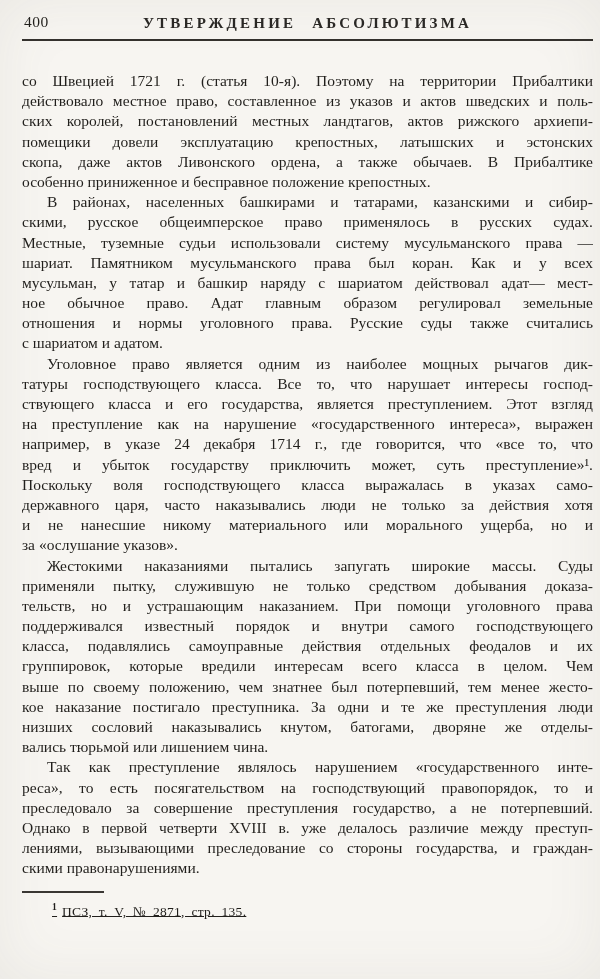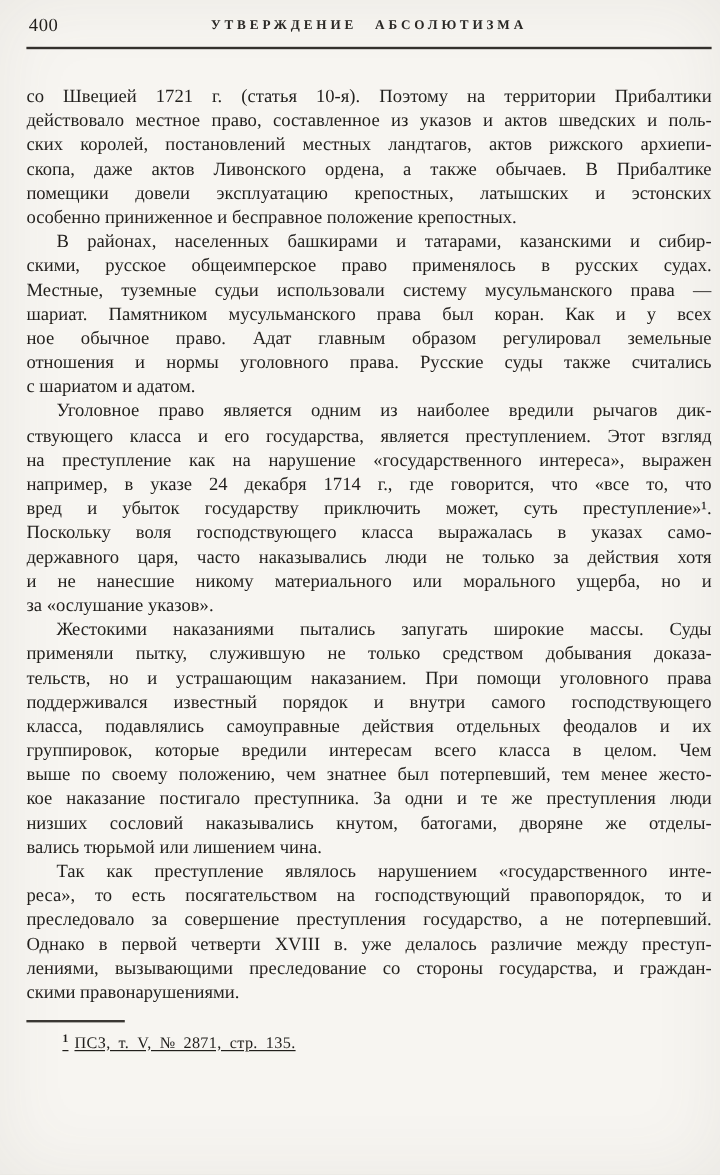--- a/index.html
+++ b/index.html
@@ -26,21 +26,21 @@
     top: 0;
     font-size: 15.5px;
     letter-spacing: 0.5px;
   }
   .runhead {
     position: absolute;
     left: 0;
     right: 0;
     top: 2px;
     text-align: center;
-    font-size: 11px;
+    font-size: 15px;
     font-weight: bold;
     letter-spacing: 3.2px;
     word-spacing: 9px;
     color: #2a2825;
   }
   .rule {
     margin-top: 7px;
     border-top: 2px solid #34312d;
   }
   .body {
@@ -85,35 +85,37 @@
     <span class="pagenum">400</span>
     <span class="runhead">УТВЕРЖДЕНИЕ АБСОЛЮТИЗМА</span>
   </div>
   <div class="rule"></div>
 
   <div class="body" id="body-text">
       <div class="para">
         <div class="line">со Швецией 1721 г. (статья 10-я). Поэтому на территории Прибалтики</div>
         <div class="line">действовало местное право, составленное из указов и актов шведских и поль-</div>
         <div class="line">ских королей, постановлений местных ландтагов, актов рижского архиепи-</div>
+        <div class="line">помещики довели эксплуатацию крепостных, латышских и эстонских</div>
         <div class="line">скопа, даже актов Ливонского ордена, а также обычаев. В Прибалтике</div>
-        <div class="line">помещики довели эксплуатацию крепостных, латышских и эстонских</div>
         <div class="line endline">особенно приниженное и бесправное положение крепостных.</div>
       </div>
       <div class="para">
         <div class="line indent">В районах, населенных башкирами и татарами, казанскими и сибир-</div>
         <div class="line">скими, русское общеимперское право применялось в русских судах.</div>
         <div class="line">Местные, туземные судьи использовали систему мусульманского права —</div>
         <div class="line">шариат. Памятником мусульманского права был коран. Как и у всех</div>
+        <div class="line">мусульман, у татар и башкир наряду с шариатом действовал адат— мест-</div>
         <div class="line">ное обычное право. Адат главным образом регулировал земельные</div>
         <div class="line">отношения и нормы уголовного права. Русские суды также считались</div>
         <div class="line endline">с шариатом и адатом.</div>
       </div>
       <div class="para">
-        <div class="line indent">Уголовное право является одним из наиболее вредили рычагов дик-</div>
+        <div class="line indent">Уголовное право является одним из наиболее мощных рычагов дик-</div>
+        <div class="line">татуры господствующего класса. Все то, что нарушает интересы господ-</div>
         <div class="line">ствующего класса и его государства, является преступлением. Этот взгляд</div>
         <div class="line">на преступление как на нарушение «государственного интереса», выражен</div>
         <div class="line">например, в указе 24 декабря 1714 г., где говорится, что «все то, что</div>
         <div class="line">вред и убыток государству приключить может, суть преступление»¹.</div>
         <div class="line">Поскольку воля господствующего класса выражалась в указах само-</div>
         <div class="line">державного царя, часто наказывались люди не только за действия хотя</div>
         <div class="line">и не нанесшие никому материального или морального ущерба, но и</div>
         <div class="line endline">за «ослушание указов».</div>
       </div>
       <div class="para">

